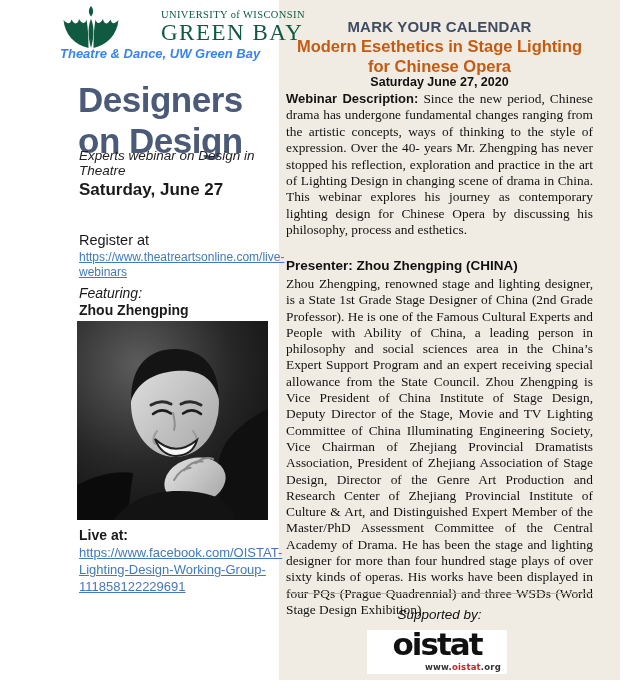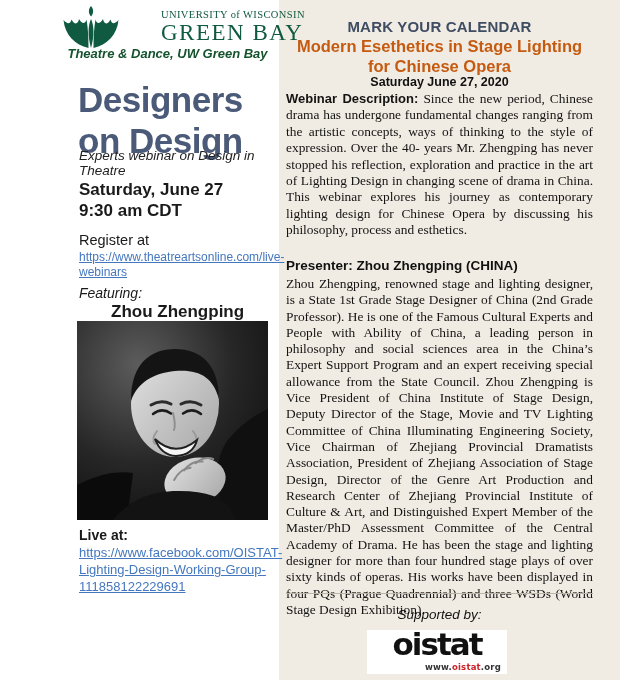--- a/index.html
+++ b/index.html
@@ -10,34 +10,34 @@
   }
   
   .right-panel { position:absolute; left:279px; top:0; width:341px; height:680px; background:#f1ece3; }
 
   
   .logo-icon { position:absolute; left:62px; top:6px; width:58px; height:44px; }
   .logo-text { position:absolute; left:121px; top:9px; width:150px; color:#0f5a40;
                font-family:"Liberation Serif", serif;margin-left:40px; }
   .logo-line1 { font-size:10.5px; letter-spacing:0.4px; white-space:nowrap; }
   .logo-line2 { font-size:23px; letter-spacing:1.5px; line-height:1.0; margin-top:1px; white-space:nowrap; }
-  .dept { position:absolute; left:60px; top:46px; width:215px; text-align:center;
-          font-style:italic; font-weight:bold; font-size:13px; color:#14532d; }
+  .dept { position:absolute; left:60px; top:46px; width:215px; 
+          font-style:italic; font-weight:bold; font-size:13px; color:#3b82f6; }
   .main-title { position:absolute; left:78px; top:80px; width:205px;
                 font-size:35px; font-weight:bold; color:#4a5a78; line-height:1.17; letter-spacing:-0.5px; }
   .subtitle { position:absolute; left:79px; top:148px; width:220px;
               font-style:italic; font-size:13.5px; color:#222; }
   .date1 { position:absolute; left:79px; top:180px; font-size:17px; font-weight:bold; }
   .date2 { position:absolute; left:79px; top:201px; font-size:17px; font-weight:bold; }
   .register-label { position:absolute; left:79px; top:232px; font-size:14.5px; font-weight:normal; }
   .register-link { position:absolute; left:79px; top:250px; width:232px; font-size:12px;
                    line-height:1.22; overflow-wrap:break-word; }
   .lk { color:#4477be; text-decoration:underline; cursor:pointer; }
   .featuring { position:absolute; left:79px; top:285px; font-style:italic; font-size:14px; }
-  .featuring-name { position:absolute; left:79px; top:302px; font-size:17px; font-weight:bold;margin-left:32px; }
+  .featuring-name { position:absolute; left:79px; top:302px; font-size:14px; font-weight:bold; }
   .photo { position:absolute; left:77px; top:321px; width:191px; height:199px; }
   .live-label { position:absolute; left:79px; top:527px; font-size:14px; font-weight:bold; }
   .live-link { position:absolute; left:79px; top:544px; width:205px; font-size:13px;
                line-height:1.32; overflow-wrap:break-word; }
 
   
   .rp { position:absolute; left:286px; width:307px; }
   .kicker { top:18px; text-align:center; font-size:15px; font-weight:bold; color:#3f4d63; letter-spacing:0.2px; }
   .rtitle { top:36px; text-align:center; font-size:16.5px; font-weight:bold; color:#c55a11; line-height:1.22; }
   .rdate  { top:75px; text-align:center; font-size:12.5px; font-weight:bold; color:#111; }
@@ -77,21 +77,20 @@
     <div class="logo-line1">UNIVERSITY of WISCONSIN</div>
     <div class="logo-line2">GREEN BAY</div>
   </div>
 
   <div class="dept">Theatre &amp; Dance, UW Green Bay</div>
 
   <div class="main-title">Designers on Design</div>
   <div class="subtitle">Experts webinar on Design in Theatre</div>
 
   <div class="date1">Saturday, June 27</div>
-  <div class="date2">9:30 am CDT</div>
 
   <div class="register-label">Register at</div>
   <div class="register-link"><span class="lk">https://www.theatreartsonline.com/live-webinars</span></div>
 
   <div class="featuring">Featuring:</div>
   <div class="featuring-name">Zhou Zhengping</div>
 
   <svg class="photo" viewBox="0 0 191 199">
     <defs>
       <radialGradient id="pbg" cx="32%" cy="22%" r="90%">

